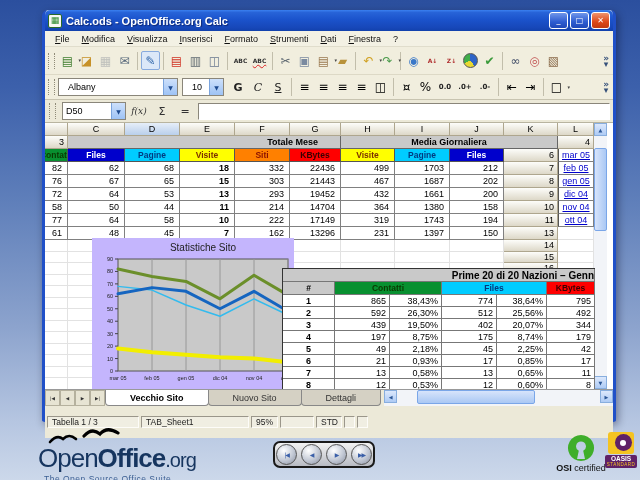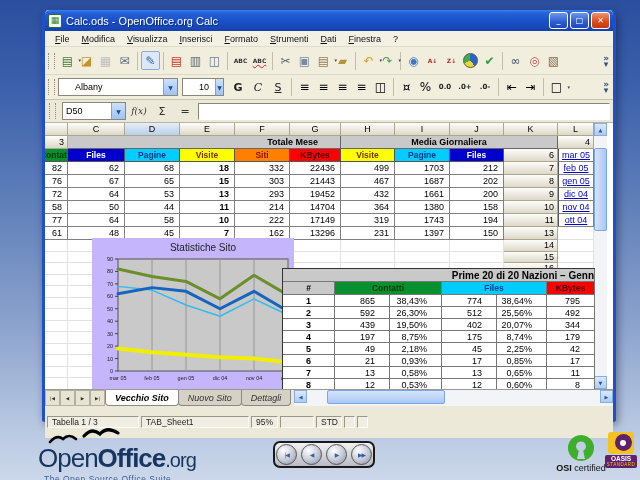--- a/index.html
+++ b/index.html
@@ -7,21 +7,21 @@
   .desktop{position:relative;width:640px;height:480px;
     background:linear-gradient(180deg,#2b4f9e 0%,#3c60ab 18%,#5f7fba 42%,#8ca3cd 68%,#b6c6e1 88%,#ccd8ea 100%);}
   
   .window{position:absolute;left:42px;top:10px;width:568px;height:409px;
     border:3px solid #2050c8;border-top:none;border-radius:6px 6px 3px 3px;
     background:#ece9d8;box-shadow:2px 3px 8px rgba(0,0,30,.4);box-sizing:content-box;}
   .titlebar{height:21px;border-radius:5px 5px 0 0;display:flex;align-items:center;padding:0 3px;
     background:linear-gradient(180deg,#3a80f0 0%,#2763d8 12%,#1b53cc 45%,#1747b8 85%,#1141ac 100%);}
   .title-icon{width:12px;height:12px;background:#f8f8f4;border:1px solid #2a6a2a;border-radius:2px;
     color:#2e8b2e;font-size:9px;line-height:11px;text-align:center;font-family:"DejaVu Sans";}
-  .title-text{color:#fff;font-weight:normal;font-size:11px;margin-left:4px;flex:1;
+  .title-text{color:#fff;font-weight:bold;font-size:11px;margin-left:4px;flex:1;
     text-shadow:1px 1px 1px rgba(0,0,40,.5);white-space:nowrap;overflow:hidden;}
   .winbtns{display:flex;gap:2px;}
   .wbtn{width:17px;height:15px;border-radius:3px;border:1px solid #fff;color:#fff;font-size:8px;
     display:flex;align-items:center;justify-content:center;font-family:"DejaVu Sans";
     background:linear-gradient(180deg,#6f96ea,#2d5cd0 60%,#1f48b8);}
   .wbtn.close{background:linear-gradient(180deg,#f0936c,#dd4718 60%,#c23a10);}
   
   .menubar{height:15px;background:#f3f1e4;display:flex;align-items:center;padding-left:4px;border-bottom:1px solid #e0ddcc;}
   .menu-item{display:inline-block;font-size:9px;color:#111;padding:0 6px;}
   .menu-item::first-letter{text-decoration:underline;}
@@ -36,21 +36,21 @@
   .tbi.pressed{background:#dce8f8;border:1px solid #88aadd;width:17px;height:17px;}
   .tbi.disabled{opacity:.5;}
   .tbi .dd{position:absolute;right:-4px;top:6px;font-size:5px;color:#444;}
   .tbi.wavy span{text-decoration:underline wavy #d22;text-decoration-thickness:1px;}
   .icon-pie{width:13px;height:13px;border-radius:50%;
      background:conic-gradient(#2e64c8 0 40%,#e8d832 40% 68%,#3fae49 68% 100%);border:1px solid #555;}
   .tbsep{width:1px;height:18px;background:#c2beab;margin:0 3px;}
   .tb-overflow{margin-left:auto;display:flex;flex-direction:column;align-items:center;color:#35507a;
      font-size:9px;line-height:6px;font-weight:bold;padding-right:2px;font-family:"DejaVu Sans";}
   .combo{display:flex;height:16px;border:1px solid #8a867a;background:#fff;align-items:center;margin-right:4px;}
-  .combo .cv{font-size:9px;padding:0 16px;flex:1;white-space:nowrap;overflow:hidden;}
+  .combo .cv{font-size:9px;padding:0 9px;flex:1;white-space:nowrap;overflow:hidden;}
   .combo-btn{width:13px;height:100%;background:linear-gradient(180deg,#cde0fb,#9ec3f5);
      border-left:1px solid #7aa4dd;color:#1d4a8f;font-size:6px;display:flex;align-items:center;justify-content:center;font-family:"DejaVu Sans";}
   .fbtn{min-width:16px;height:17px;display:flex;align-items:center;justify-content:center;
      font-size:11px;color:#222;border-radius:2px;padding:0 2px;font-family:"DejaVu Sans";}
   .fbtn.b{font-weight:bold;} .fbtn.i{font-style:italic;font-family:"DejaVu Serif",serif;} .fbtn.u{text-decoration:underline;}
   .fbtn.tiny{font-size:7px;font-weight:bold;}
   
   .formulabar{height:22px;background:#ece9d8;display:flex;align-items:center;padding:0 3px;gap:3px;border-bottom:1px solid #b8b4a0;}
   .namebox{width:62px;height:16px;border:1px solid #8a867a;background:#fff;display:flex;align-items:center;}
   .namebox .cv{flex:1;font-size:9px;padding-left:3px;}
@@ -76,34 +76,34 @@
   .sc.emp{border-right:1px solid #e2e2e2;border-bottom:1px solid #e2e2e2;}
   
   .chart{position:absolute;left:47px;top:115px;width:202px;height:151px;background:#c4b5fd;}
   
   .nations{position:absolute;left:237px;top:145px;display:grid;background:#fff;border-top:1px solid #333;border-left:1px solid #333;}
   .nc{box-sizing:border-box;font-size:9px;display:flex;align-items:center;overflow:hidden;white-space:nowrap;
       border-right:1px solid #777;border-bottom:1px solid #777;}
   .nc.title{background:#c9c9c9;font-weight:bold;font-size:10px;justify-content:flex-end;}
   .nc.ghead{font-weight:bold;justify-content:center;font-size:8.5px;}
   .nc.rank{justify-content:center;font-weight:bold;}
-  .nc.val{justify-content:flex-end;padding-right:14px;}
+  .nc.val{justify-content:flex-end;padding-right:3px;}
   
   .vscroll{width:13px;height:266px;background:#f2f4f8;display:flex;flex-direction:column;}
   .sbtn{width:13px;height:13px;background:linear-gradient(180deg,#dce8fc,#aecbf5);border:1px solid #88aede;
      color:#2c5797;font-size:5px;display:flex;align-items:center;justify-content:center;box-sizing:border-box;font-family:"DejaVu Sans";}
   .vtrack{flex:1;position:relative;}
   .vthumb{position:absolute;left:0;top:12px;width:13px;height:83px;border:1px solid #7aa6e8;border-radius:2px;
      background:linear-gradient(90deg,#d7e4fb,#aac8f4);box-sizing:border-box;}
   
   .tabbar{height:16px;background:#ece9d8;display:flex;align-items:stretch;border-top:1px solid #999;}
   .tnav{width:13px;display:flex;align-items:center;justify-content:center;font-size:4.5px;color:#333;
      border:1px solid #b5b19e;background:#e7e4d3;font-family:"DejaVu Sans";}
-  .tab{display:flex;align-items:center;padding:0 9px;font-size:9px;border:1px solid #888;border-top:none;
-     border-radius:0 0 4px 4px;background:#d5d1c4;color:#333;margin-right:-1px;font-style:italic;}
+  .tab{display:flex;align-items:center;padding:0 24px;font-size:9px;border:1px solid #888;border-top:none;
+     border-radius:0 0 4px 4px;background:#d5d1c4;color:#333;margin-right:-1px;}
   .tab.active{background:#fff;font-weight:bold;color:#000;z-index:2;}
   .hscroll{flex:1;display:flex;margin-left:4px;background:#f2f4f8;}
   .htrack{flex:1;position:relative;}
   .hthumb{position:absolute;top:0;left:20px;width:118px;height:14px;border:1px solid #7aa6e8;border-radius:2px;
      background:linear-gradient(180deg,#d7e4fb,#aac8f4);box-sizing:border-box;}
   
   .statusbar{height:16px;background:#ece9d8;display:flex;align-items:center;gap:2px;padding:8px 2px;}
   .sfield{height:12px;border:1px solid;border-color:#9a968a #fdfcf8 #fdfcf8 #9a968a;background:#f0eee2;
      font-size:8.5px;display:flex;align-items:center;padding:0 4px;color:#222;box-sizing:border-box;white-space:nowrap;overflow:hidden;}
   .sfield.center{justify-content:center;}

